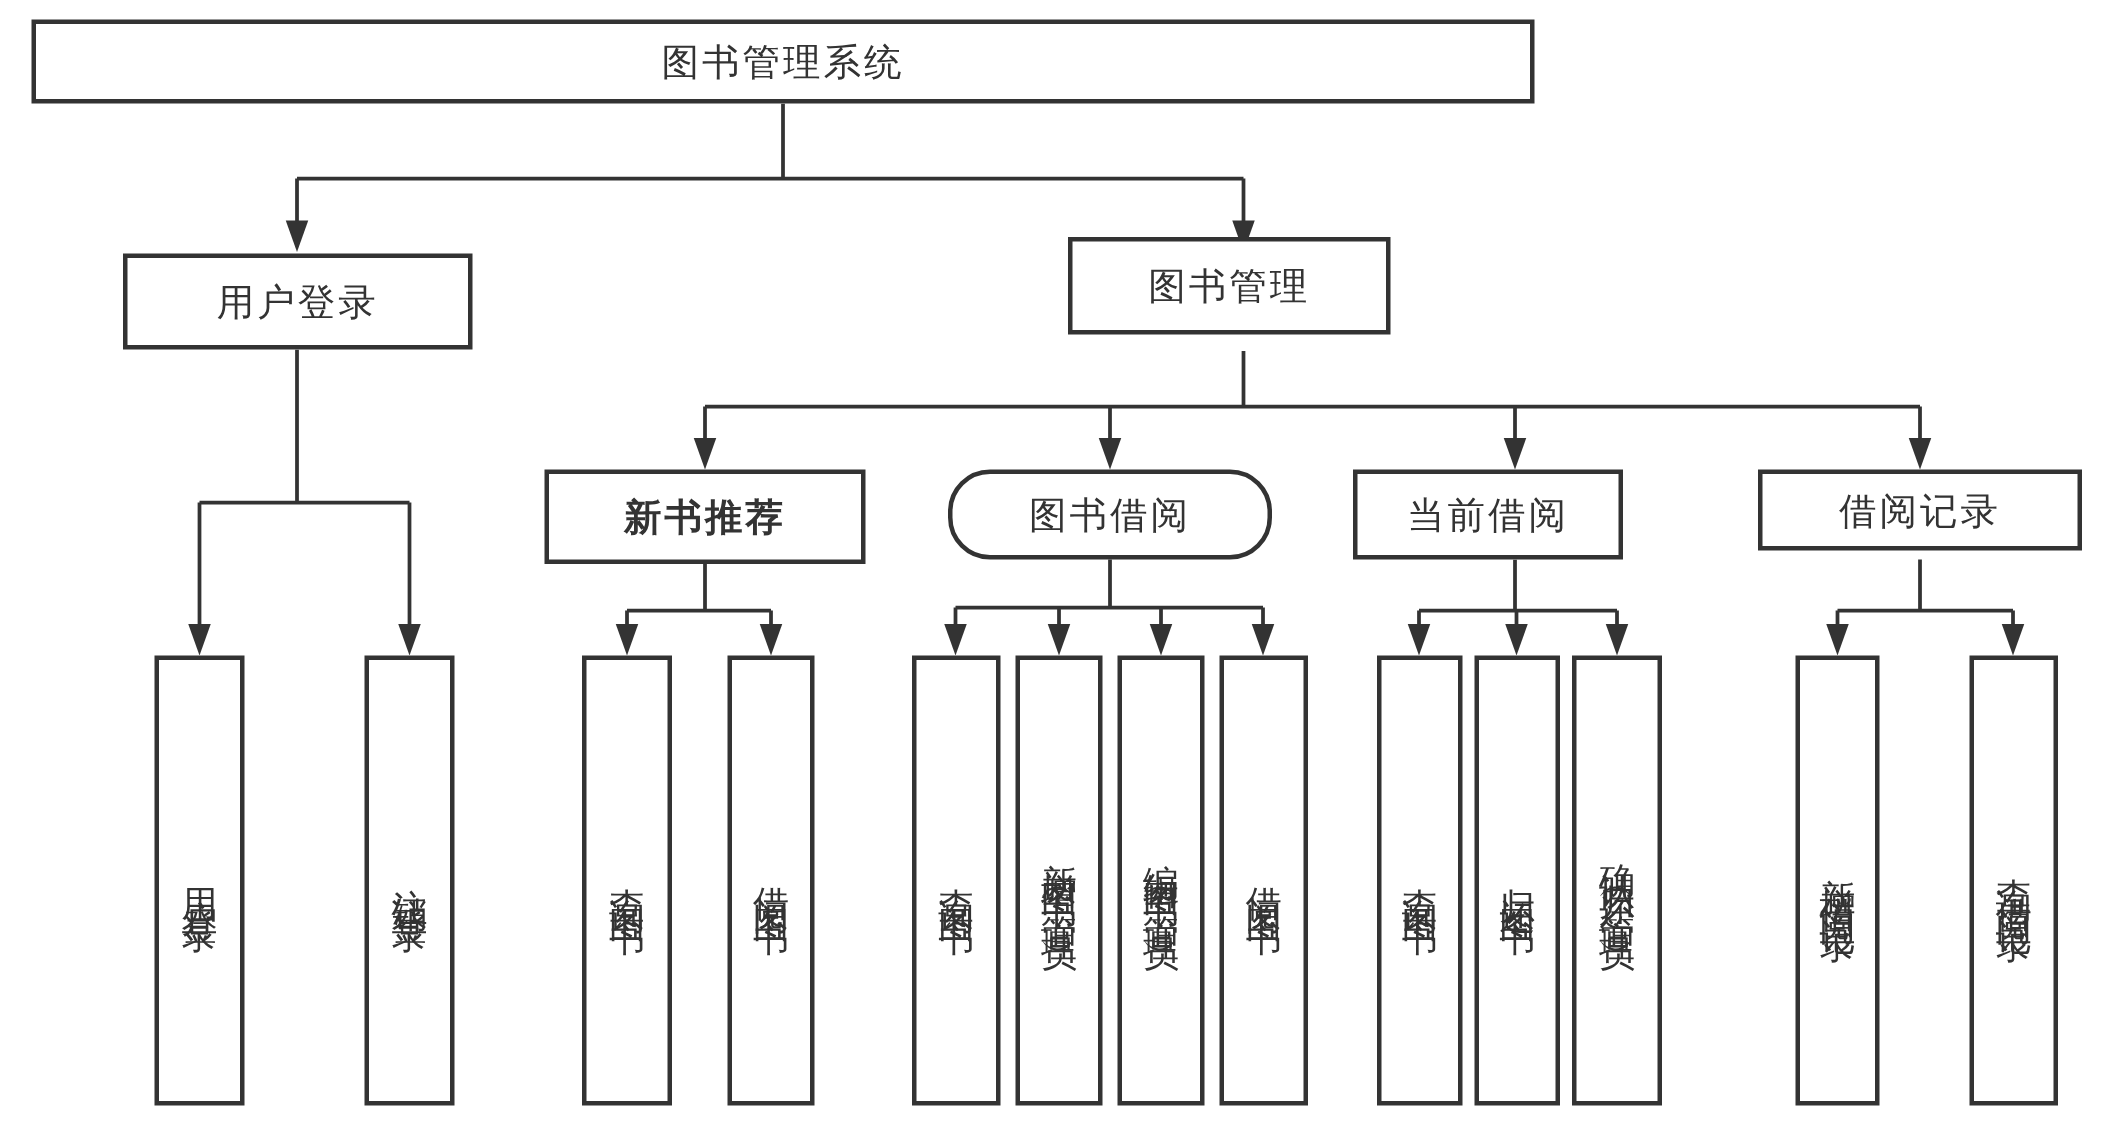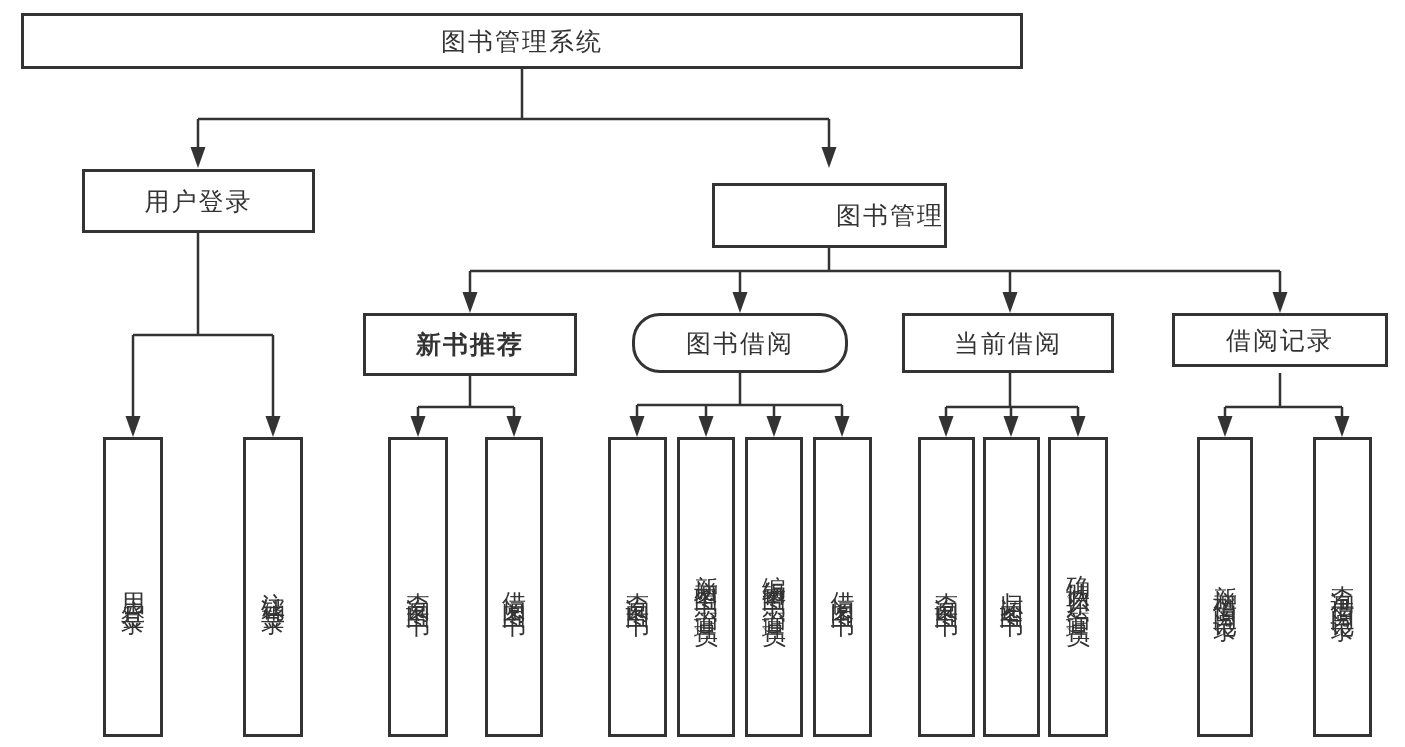--- a/index.html
+++ b/index.html
@@ -84,31 +84,31 @@
     </g>
   </svg>
 
   <div class="node h" style="left:21px; top:13px; width:1002px; height:56px;">
     <span>图书管理系统</span>
   </div>
 
   <div class="node h" style="left:82px; top:169px; width:233px; height:64px;">
     <span>用户登录</span>
   </div>
-  <div class="node h" style="left:712px; top:183px; width:235px; height:65px;justify-content:flex-end;">
+  <div class="node h" style="left:712px; top:158px; width:215px; height:65px;">
     <span>图书管理</span>
   </div>
 
   <div class="node h" style="left:363px; top:313px; width:214px; height:63px;font-weight:bold;">
     <span>新书推荐</span>
   </div>
   <div class="node h" style="left:632px; top:313px; width:216px; height:60px;border-radius:28px;">
     <span>图书借阅</span>
   </div>
-  <div class="node h" style="left:902px; top:313px; width:212px; height:60px;">
+  <div class="node h" style="left:902px; top:313px; width:180px; height:60px;">
     <span>当前借阅</span>
   </div>
   <div class="node h" style="left:1172px; top:313px; width:216px; height:54px;">
     <span>借阅记录</span>
   </div>
 
   <div class="node v" style="left:103px; top:437px; width:60px; height:300px;">
     <span>用户登录</span>
   </div>
   <div class="node v" style="left:243px; top:437px; width:60px; height:300px;">

